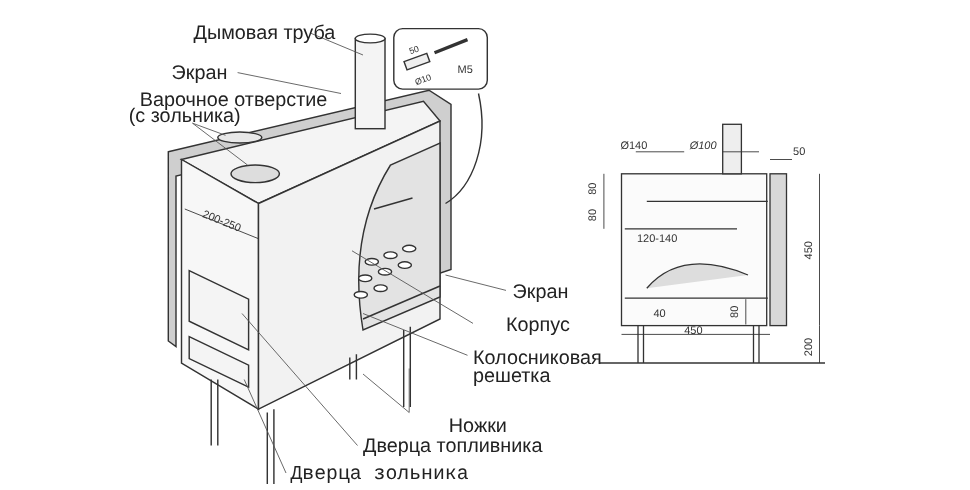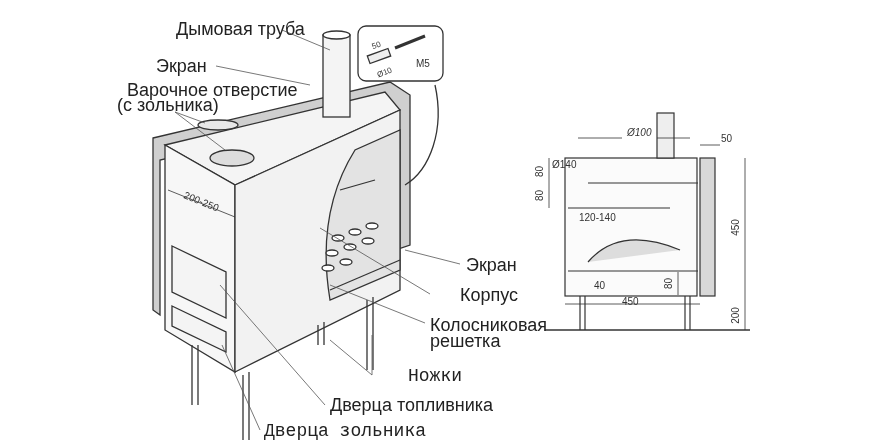--- a/index.html
+++ b/index.html
@@ -104,29 +104,29 @@
 </svg>
 
 <div class="lbl" style="left:176px;top:22px;">Дымовая труба</div>
 <div class="lbl" style="left:156px;top:59px;">Экран</div>
 <div class="lbl" style="left:127px;top:83px;">Варочное отверстие</div>
 <div class="lbl" style="left:117px;top:98px;">(с зольника)</div>
 <div class="lbl" style="left:466px;top:258px;">Экран</div>
 <div class="lbl" style="left:460px;top:288px;">Корпус</div>
 <div class="lbl" style="left:430px;top:318px;">Колосниковая</div>
 <div class="lbl" style="left:430px;top:334px;">решетка</div>
-<div class="lbl" style="left:408px;top:369px;font-family:Liberation Mono, monospace;">Ножки</div>
+<div class="lbl" style="left:408px;top:380px;">Ножки</div>
 <div class="lbl" style="left:330px;top:398px;">Дверца топливника</div>
 <div class="lbl" style="left:264px;top:424px;font-family:Liberation Mono, monospace;">Дверца зольника</div>
 <div class="dim" style="left:183px;top:196px;transform:rotate(22deg);">200-250</div>
 <div class="dim" style="left:372px;top:40px;transform:rotate(-20deg);font-size:8px;">50</div>
 <div class="dim" style="left:377px;top:67px;transform:rotate(-20deg);font-size:8px;">Ø10</div>
 <div class="dim" style="left:416px;top:58px;">M5</div>
 
-<div class="dim" style="left:552px;top:127px;margin-top:32px;">Ø140</div>
+<div class="dim" style="left:564px;top:127px;">Ø140</div>
 <div class="dim" style="left:627px;top:127px;font-style:italic;">Ø100</div>
 <div class="dim" style="left:721px;top:133px;">50</div>
 <div class="dim" style="left:534px;top:166px;transform:rotate(-90deg);">80</div>
 <div class="dim" style="left:534px;top:190px;transform:rotate(-90deg);">80</div>
 <div class="dim" style="left:579px;top:212px;">120-140</div>
 <div class="dim" style="left:594px;top:280px;">40</div>
 <div class="dim" style="left:663px;top:278px;transform:rotate(-90deg);">80</div>
 <div class="dim" style="left:622px;top:296px;">450</div>
 <div class="dim" style="left:727px;top:222px;transform:rotate(-90deg);">450</div>
 <div class="dim" style="left:727px;top:310px;transform:rotate(-90deg);">200</div>

